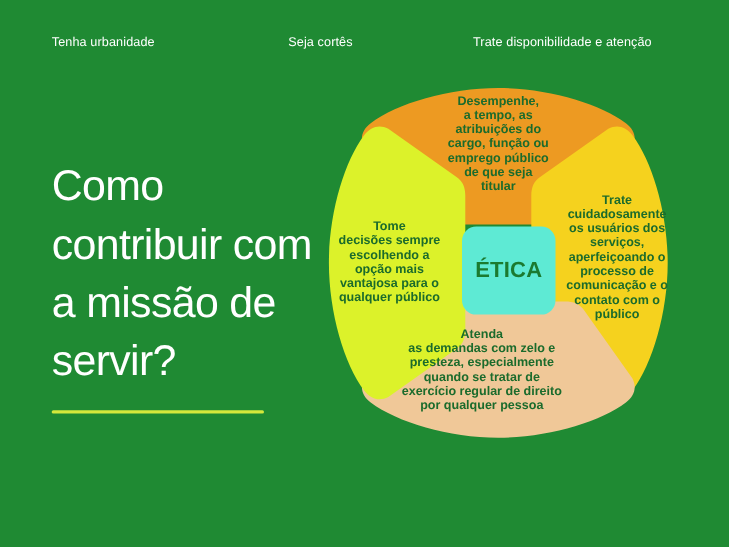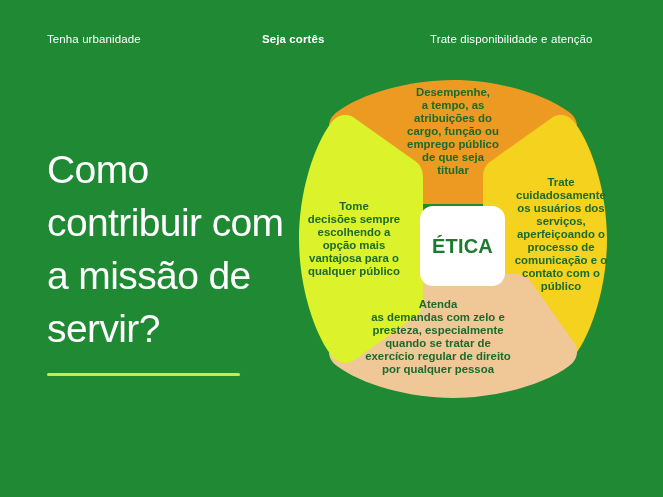--- a/index.html
+++ b/index.html
@@ -31,21 +31,21 @@
   }
   .top-label {
     position: absolute;
     color: #ffffff;
     font-size: 11.5px;
     font-weight: 400;
     letter-spacing: 0.1px;
     white-space: nowrap;
   }
   .top-label.l1 { left: 47px; }
-  .top-label.l2 { left: 262px; font-weight: bold; }
+  .top-label.l2 { left: 262px; }
   .top-label.l3 { left: 430px; }
 
   
   .headline-block {
     position: absolute;
     left: 47px;
     top: 143px;
     width: 250px;
   }
   .headline {
@@ -106,21 +106,21 @@
     left: 12px;  top: 136px; width: 118px;
     font-size: 11.4px;
   }
 
   .core {
     position: absolute;
     left: 137px;
     top: 142px;
     width: 85px;
     height: 80px;
-    background: #ffffff;
+    background: #5eead4;
     border-radius: 13px;
     display: flex;
     align-items: center;
     justify-content: center;
   }
   .core-label {
     color: #1b7a30;
     font-size: 20px;
     font-weight: 700;
     letter-spacing: 0.2px;

